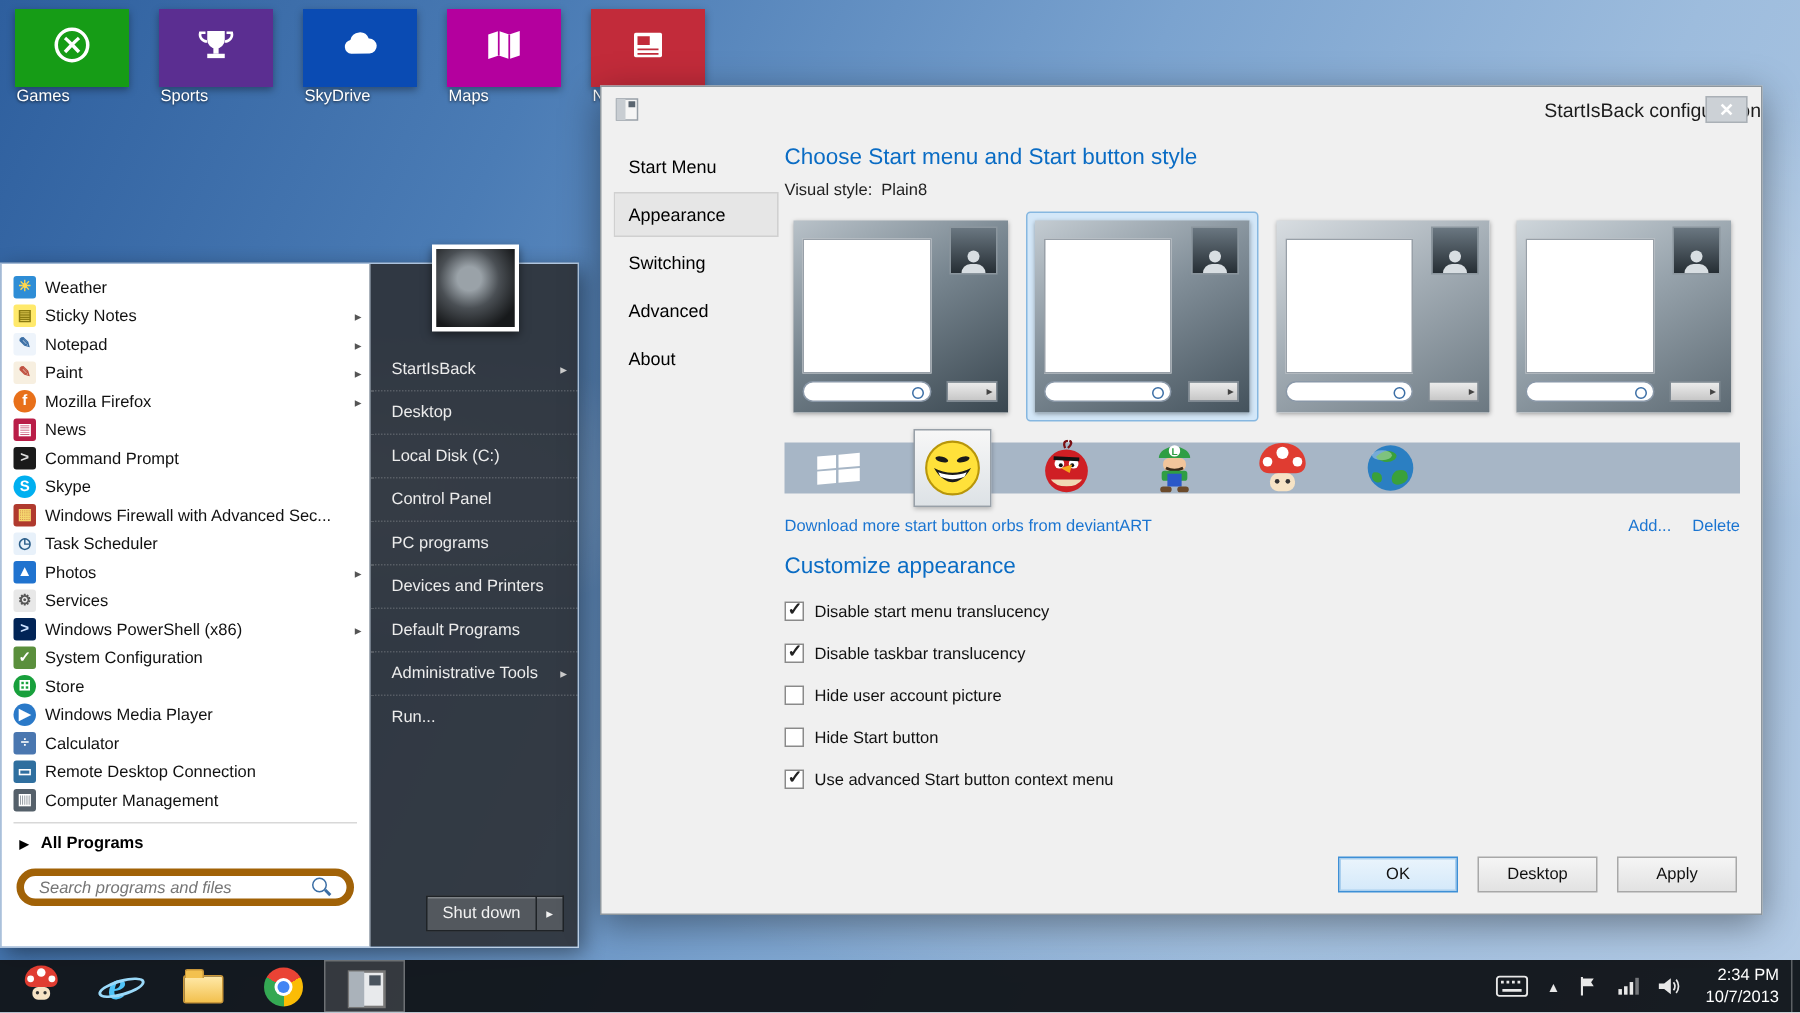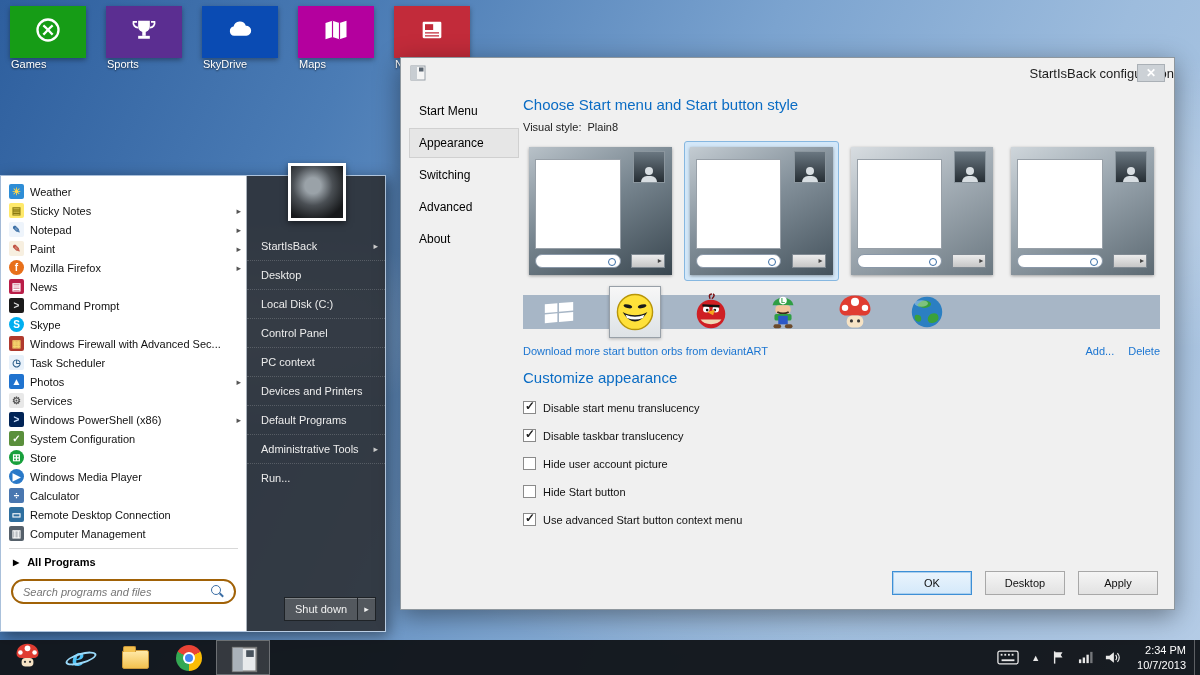--- a/index.html
+++ b/index.html
@@ -24,21 +24,21 @@
   .sm-left { width:246px; background:#fff; border-right:1px solid #aab2bb; display:flex; flex-direction:column; padding-top:6px; }
   .sm-item { display:flex; align-items:center; gap:6px; padding:0 10px 0 8px; height:19px;
     font-size:11px; color:#111; position:relative; cursor:pointer; }
   .sm-ic { width:15px; height:15px; border-radius:2px; display:flex; align-items:center; justify-content:center;
     font-size:10px; font-weight:bold; flex:none; line-height:1; }
   .sm-ic.round { border-radius:50%; }
   .sm-item.has-sub::after { content:"▸"; position:absolute; right:5px; font-size:9px; color:#555; }
   .sm-sep { height:1px; background:#d8d8d8; margin:5px 8px 0; }
   .all-programs { display:flex; align-items:center; gap:8px; padding:7px 12px; font-size:11px; font-weight:bold; cursor:pointer; }
   .ap-arrow { font-size:8px; }
-  .search-box { margin:4px 10px 0; height:25px; border:2px solid #a16207; border-radius:13px; background:#fff;
+  .search-box { margin:4px 10px 0; height:25px; border:5px solid #a16207; border-radius:13px; background:#fff;
     display:flex; align-items:center; padding:0 10px; gap:6px; }
   .search-box input { flex:1; border:none; outline:none; font-size:11px; font-style:italic; color:#666;
     font-family:"Liberation Sans", sans-serif; background:transparent; }
   .mag { width:13px; height:13px; position:relative; flex:none; }
   .mag::before { content:""; position:absolute; width:8px; height:8px; border:1.6px solid #3b6ea5; border-radius:50%; left:0; top:0; }
   .mag::after { content:""; position:absolute; width:5px; height:1.8px; background:#3b6ea5; transform:rotate(45deg); right:0; bottom:2px; }
   .sm-right { flex:1; background:rgba(46,49,54,.9); position:relative; color:#ececec; }
   .smr-list { margin-top:56px; }
   .smr-item { position:relative; padding:8px 14px; font-size:11px; cursor:pointer;
     border-bottom:1px dotted rgba(255,255,255,.18); }
@@ -267,21 +267,21 @@
         <input type="text" placeholder="Search programs and files" style="">
         <span class="mag"></span>
       </div>
     </div>
     <div class="sm-right">
       <div class="smr-list">
         <div class="smr-item has-sub"><span>StartIsBack</span></div>
         <div class="smr-item"><span>Desktop</span></div>
         <div class="smr-item"><span>Local Disk (C:)</span></div>
         <div class="smr-item"><span>Control Panel</span></div>
-        <div class="smr-item"><span>PC context</span></div>
+        <div class="smr-item"><span>PC programs</span></div>
         <div class="smr-item"><span>Devices and Printers</span></div>
         <div class="smr-item"><span>Default Programs</span></div>
         <div class="smr-item has-sub"><span>Administrative Tools</span></div>
         <div class="smr-item" style="border-bottom:none"><span>Run...</span></div>
       </div>
       <div class="shutdown">
         <div class="shutdown-main"><span>Shut down</span></div>
         <div class="shutdown-arrow">▸</div>
       </div>
     </div>

